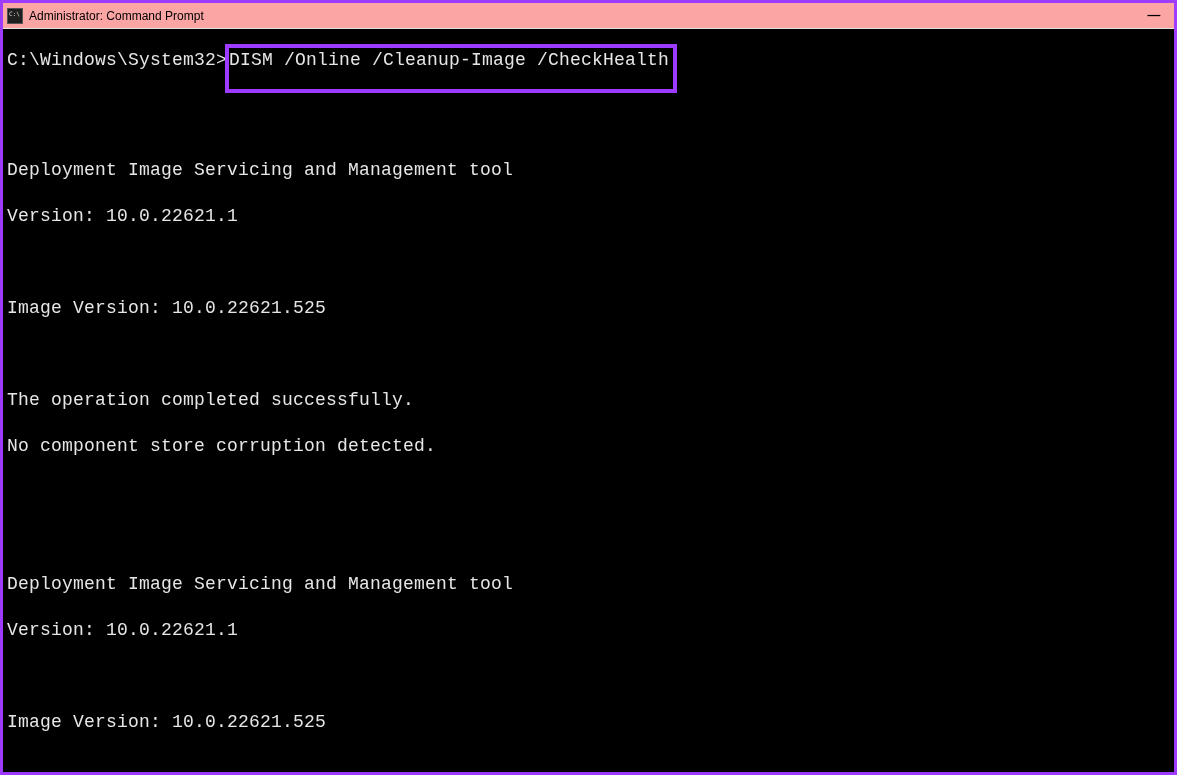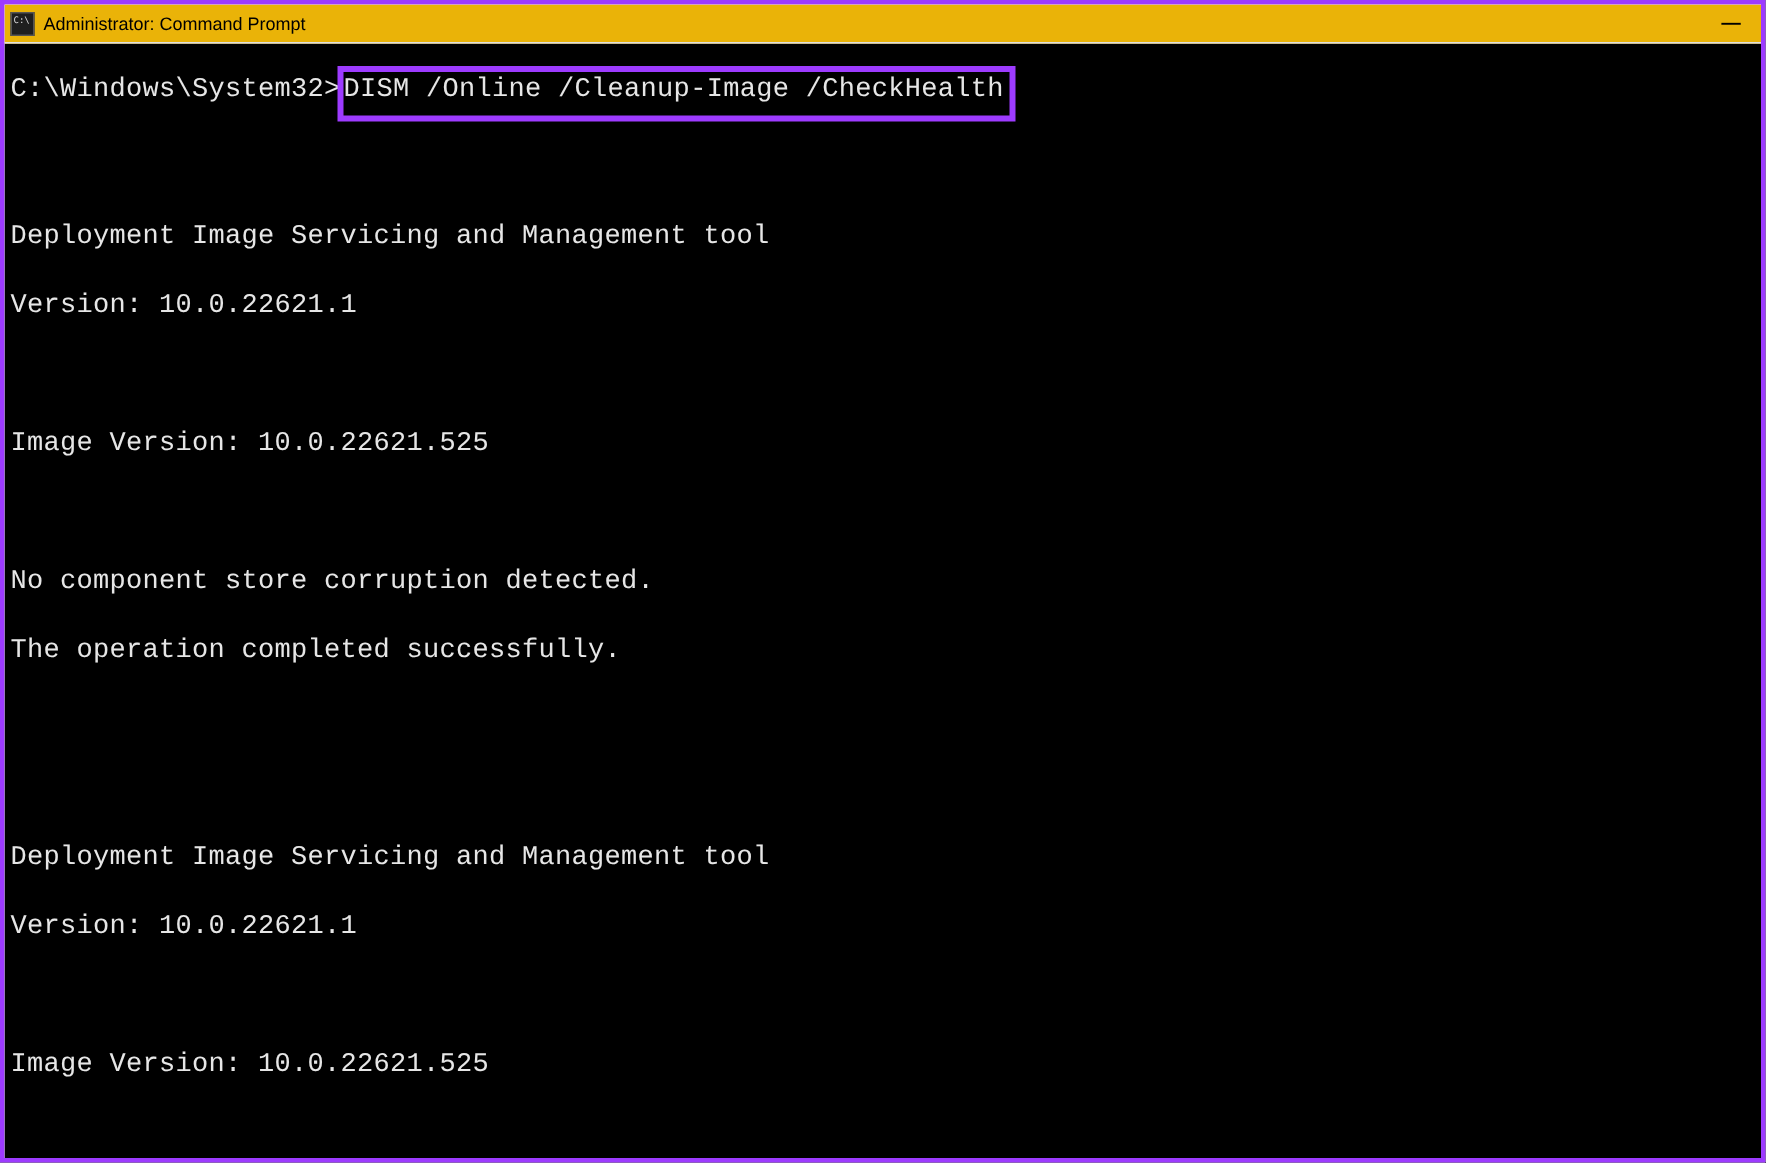--- a/index.html
+++ b/index.html
@@ -10,21 +10,21 @@
     body {
       font-family: "Segoe UI", Tahoma, sans-serif;
       background: #fff;
       width: 1177px;
       height: 775px;
       overflow: hidden;
       border: 3px solid #9d3bff;
     }
     .titlebar {
       height: 26px;
-      background: #eab308;
+      background: #fca5a5;
       display: flex;
       align-items: center;
       padding: 0 4px;
       border-bottom: 1px solid #e0e0e0;
       position: relative;
     }
     .titlebar-icon {
       width: 16px;
       height: 16px;
       background: #1f1f1f;
@@ -72,42 +72,42 @@
       height: calc(100% - 26px);
       overflow: hidden;
       letter-spacing: 0.2px;
     }
     .line {
       display: block;
     }
     .hl {
       border: 4px solid #9d3bff;
       display: inline-block;
-      padding: 1px 4px 5px 0px;
+      padding: 1px 4px 17px 0px;
       margin: -3px 0 -3px -2px;
     }
   </style>
 </head>
 <body>
 
 <div class="titlebar">
   <div class="titlebar-icon"></div>
   <span class="titlebar-title">Administrator: Command Prompt</span>
   <div class="titlebar-min">─</div>
 </div>
 
 <div class="terminal"><span class="line"><span>C:\Windows\System32&gt;</span><span class="hl"><span>DISM /Online /Cleanup-Image /CheckHealth</span></span></span>
 <span class="line"> </span>
 <span class="line">Deployment Image Servicing and Management tool</span>
 <span class="line">Version: 10.0.22621.1</span>
 <span class="line"> </span>
 <span class="line">Image Version: 10.0.22621.525</span>
 <span class="line"> </span>
+<span class="line">The operation completed successfully.</span>
 <span class="line">No component store corruption detected.</span>
-<span class="line">The operation completed successfully.</span>
 <span class="line"> </span>
 <span class="line"> </span>
 <span class="line">Deployment Image Servicing and Management tool</span>
 <span class="line">Version: 10.0.22621.1</span>
 <span class="line"> </span>
 <span class="line">Image Version: 10.0.22621.525</span>
 
 
 
 

